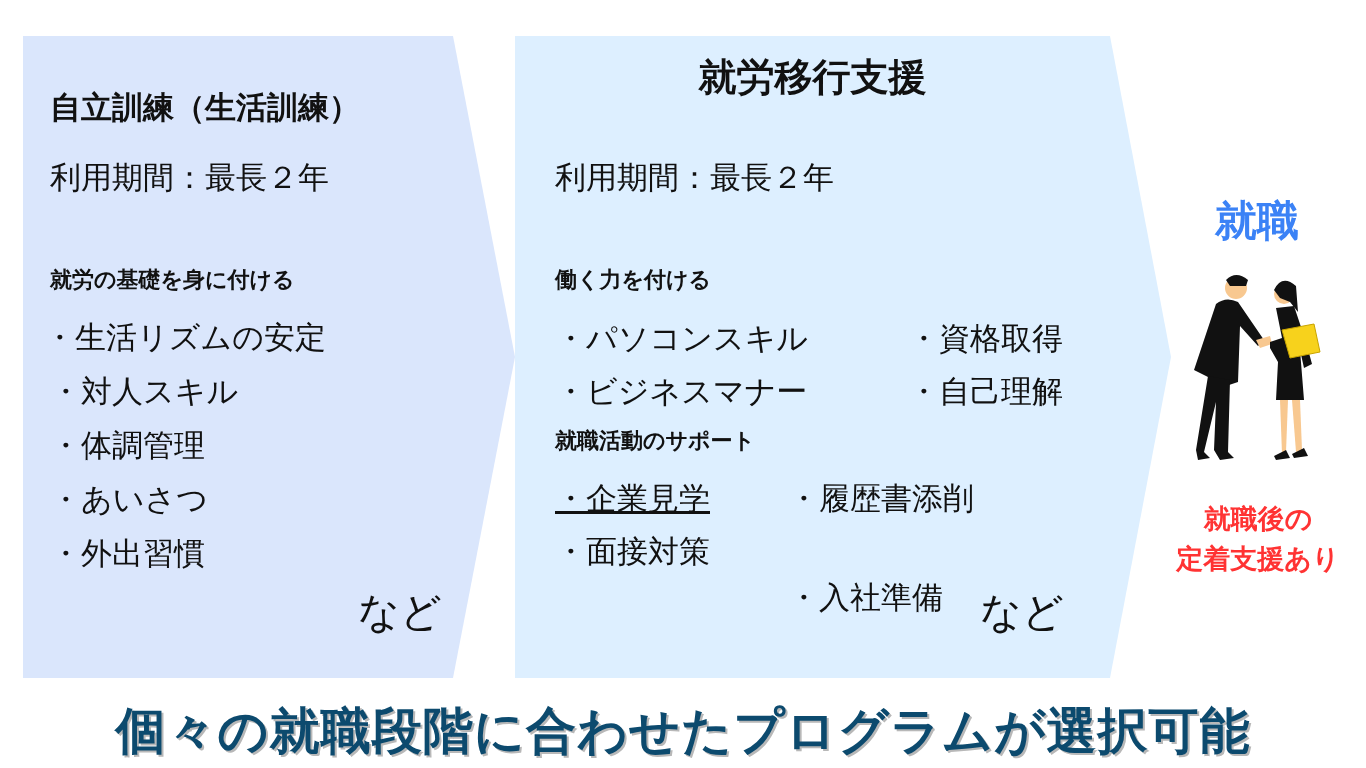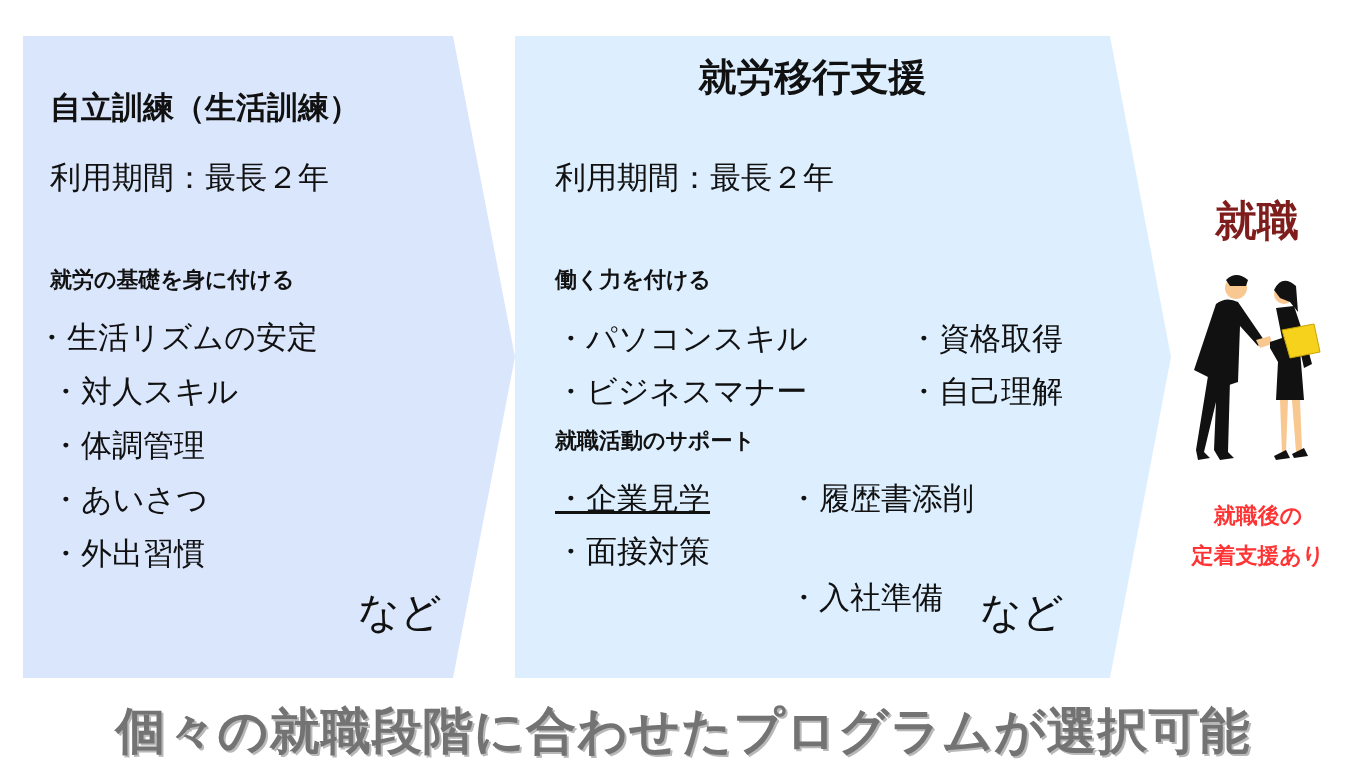--- a/index.html
+++ b/index.html
@@ -6,38 +6,38 @@
   body { width:1366px; height:768px; position:relative; overflow:hidden;
          font-family:"DejaVu Sans","Liberation Sans",sans-serif; color:#111; }
   .shapes { position:absolute; left:0; top:0; width:1366px; height:768px; }
   .t { position:absolute; white-space:nowrap; line-height:1; }
   .title-l { left:50px; top:72px; font-size:31px; font-weight:bold;margin-top:20px; }
   .title-m { left:515px; width:595px; text-align:center; top:58px; font-size:38px; font-weight:bold; }
   .period { top:162px; font-size:31px;text-align:right; }
   .sub { font-size:22px; font-weight:bold; }
   .item { font-size:31px; }
   .nado { font-size:41px; }
-  .result { left:1171px; width:172px; text-align:center; top:200px; font-size:42px; font-weight:bold; color:#7f1d1d; }
-  .note { left:1150px; width:216px; text-align:center; font-size:22px; font-weight:bold; color:#ff3333; }
-  .banner { left:0; width:1366px; text-align:center; top:706px; font-size:50px; font-weight:bold; color:#737373;
+  .result { left:1171px; width:172px; text-align:center; top:200px; font-size:42px; font-weight:bold; color:#3b82f6; }
+  .note { left:1150px; width:216px; text-align:center; font-size:27px; font-weight:bold; color:#ff3333; }
+  .banner { left:0; width:1366px; text-align:center; top:706px; font-size:50px; font-weight:bold; color:#0c4a6e;
             text-shadow:2px 2px 0 #b8b8b8; letter-spacing:1px; }
   .figure { position:absolute; left:1186px; top:272px; width:140px; height:195px; }
 </style>
 </head>
 <body>
 
 <svg class="shapes" viewBox="0 0 1366 768">
   <polygon points="23,36 453,36 515,357 453,678 23,678" fill="#dae6fc"></polygon>
   <polygon points="515,36 1110,36 1171,357 1110,678 515,678" fill="#ddefff"></polygon>
 </svg>
 
 <div class="t title-l">自立訓練（生活訓練）</div>
 <div class="t period" style="left:50px;">利用期間：最長２年</div>
 <div class="t sub" style="left:50px; top:269px;">就労の基礎を身に付ける</div>
-<div class="t item" style="left:36px; top:322px;">・生活リズムの安定</div>
+<div class="t item" style="left:44px; top:322px;">・生活リズムの安定</div>
 <div class="t item" style="left:50px; top:376px;">・対人スキル</div>
 <div class="t item" style="left:50px; top:430px;">・体調管理</div>
 <div class="t item" style="left:50px; top:484px;">・あいさつ</div>
 <div class="t item" style="left:50px; top:538px;">・外出習慣</div>
 <div class="t nado" style="left:358px; top:592px;">など</div>
 
 <div class="t title-m">就労移行支援</div>
 <div class="t period" style="left:555px;">利用期間：最長２年</div>
 <div class="t sub" style="left:555px; top:269px;">働く力を付ける</div>
 <div class="t item" style="left:555px; top:323px;">・パソコンスキル</div>

